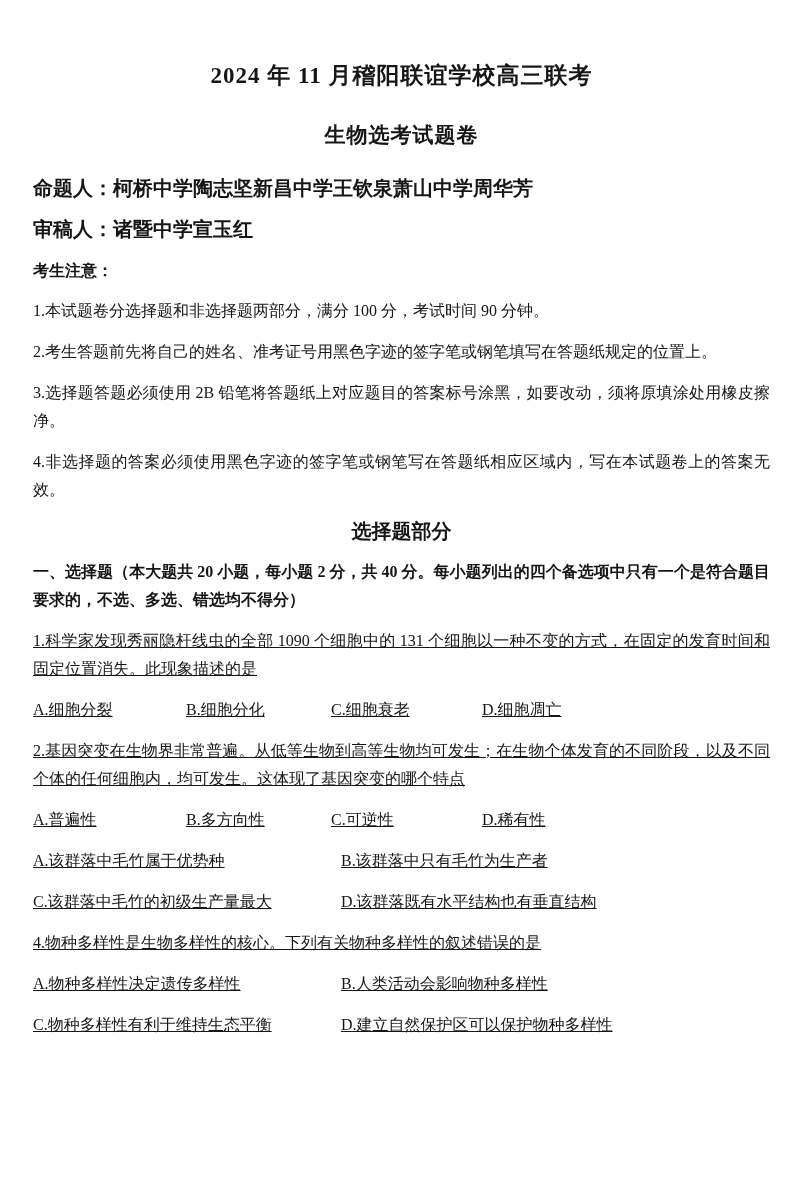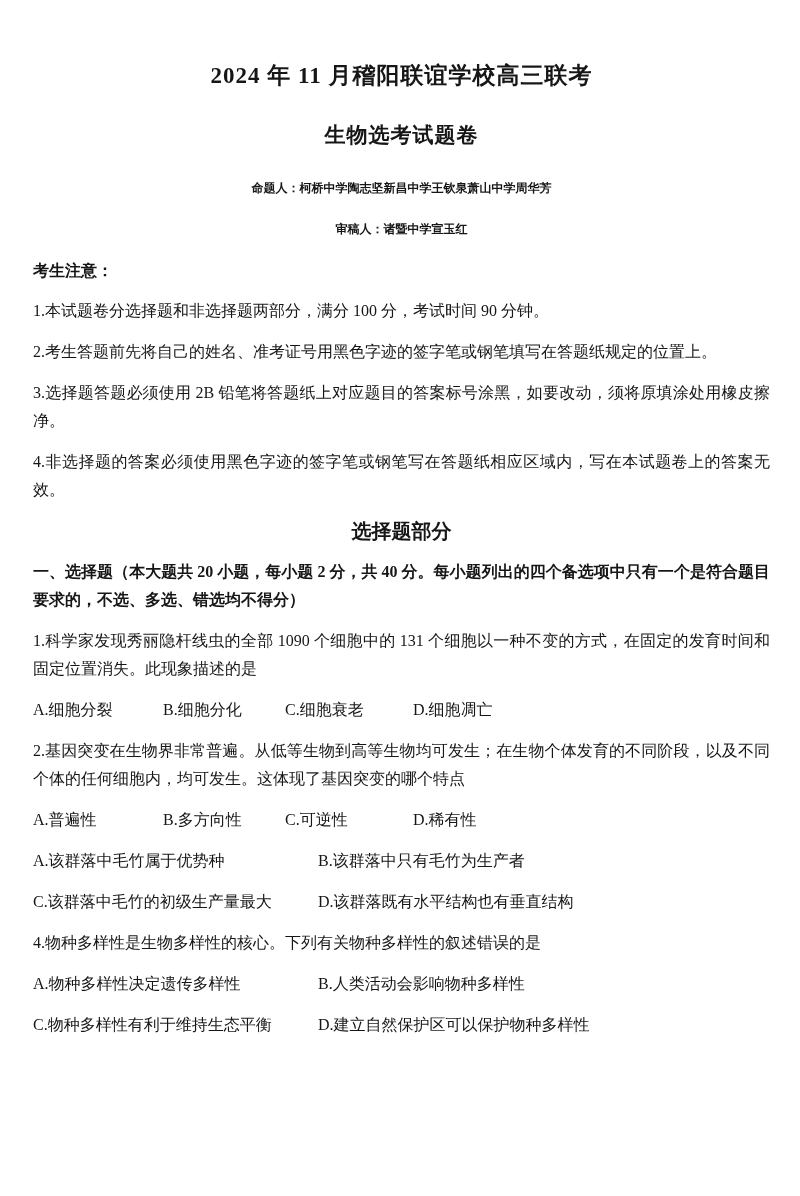--- a/index.html
+++ b/index.html
@@ -28,23 +28,22 @@
     letter-spacing: 1px;
   }
   .exam-subtitle {
     font-size: 21px;
     font-weight: bold;
     text-align: center;
     margin: 0 0 26px 0;
     letter-spacing: 1px;
   }
   .meta-line {
-    font-size: 12px;
+    font-size: 20px;
     font-weight: bold;
-    text-align: center;
     line-height: 26px;
     margin: 8px 0 15px 0;
   }
   .notice-heading {
     font-size: 16px;
     font-weight: bold;
     line-height: 28px;
     margin: 6px 0 12px 0;
   }
   .body-par {
@@ -60,33 +59,34 @@
     line-height: 28px;
     margin: 8px 0 13px 0;
   }
   .part-title {
     font-size: 16px;
     font-weight: bold;
     line-height: 28px;
     margin: 0 0 13px 0;
     text-align: justify;
   }
-  .question { margin: 0; }
+  .question { margin: 0; text-decoration: underline; }
   .stem {
     font-size: 16px;
     line-height: 28px;
     margin: 0 0 13px 0;
     text-align: justify;
   }
   .opt-row {
     display: flex;
     font-size: 16px;
     line-height: 28px;
     margin: 0 0 13px 0;
     white-space: nowrap;
+    gap: 23px;
   }
   .opt-row.four .opt:nth-child(1) { width: 130px; }
   .opt-row.four .opt:nth-child(2) { width: 122px; }
   .opt-row.four .opt:nth-child(3) { width: 128px; }
   .opt-row.two .opt:nth-child(1) { width: 285px; }
 </style>
 </head>
 <body>
 
 <div class="page">

